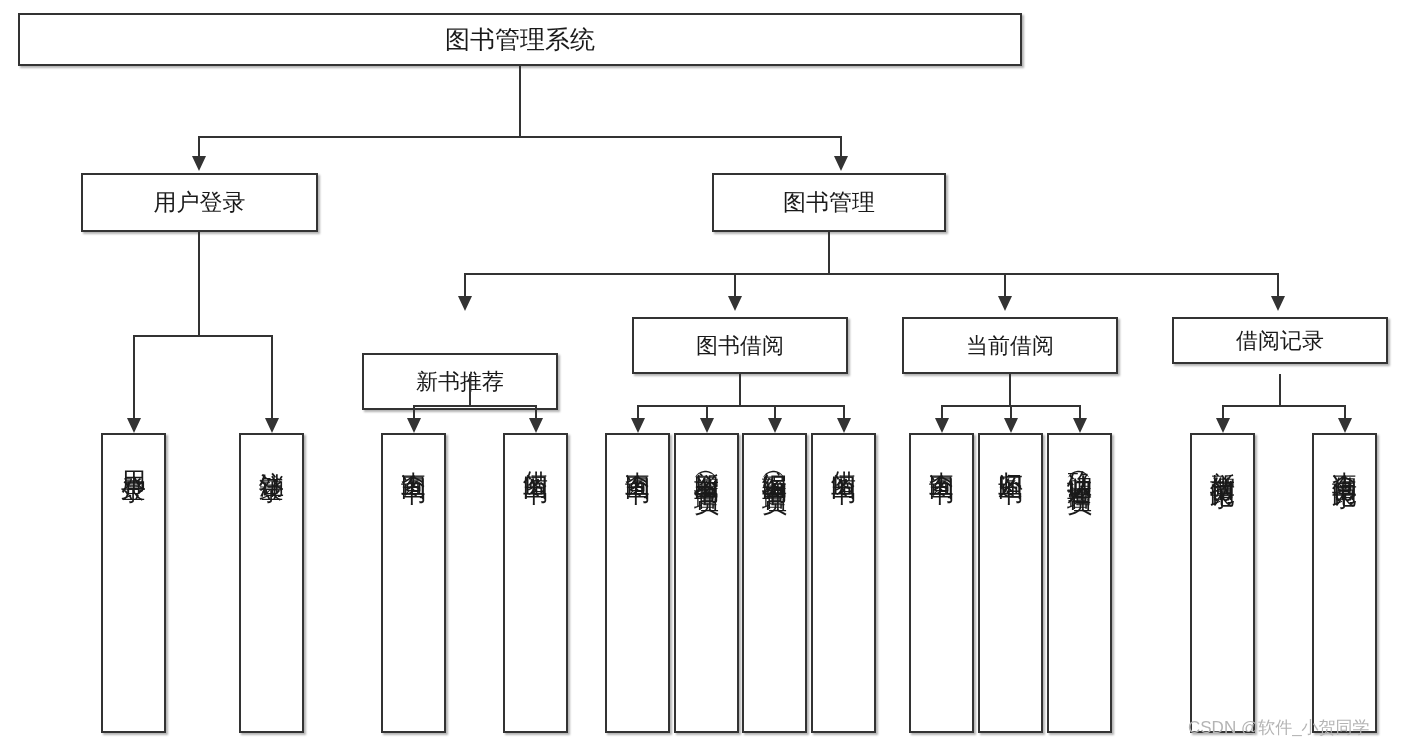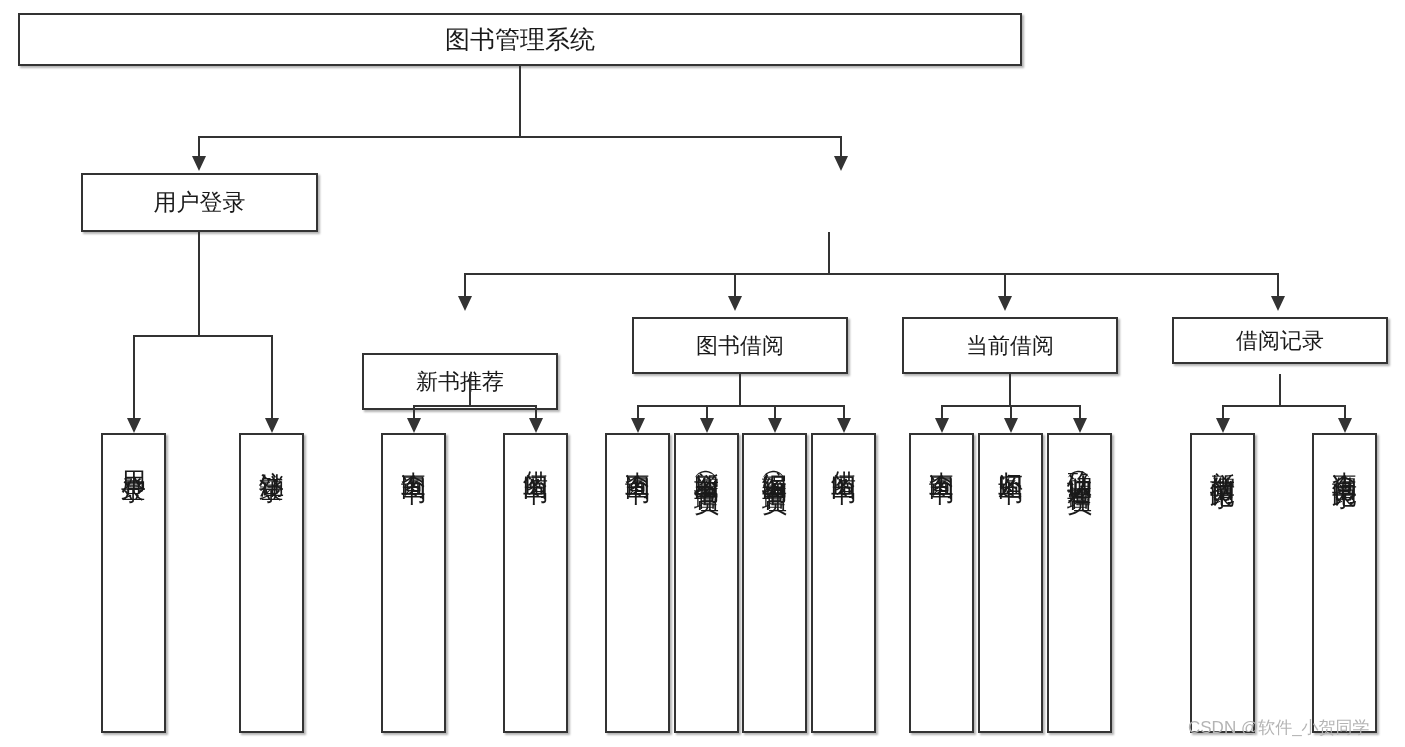--- a/index.html
+++ b/index.html
@@ -98,20 +98,23 @@
   <div class="hline" style="left:198px; top:136px; width:644px;"></div>
   <div class="vline" style="left:198px; top:136px; height:21px;"></div>
   <div class="vline" style="left:840px; top:136px; height:21px;"></div>
   <div class="arrow" style="left:192px; top:156px;"></div>
   <div class="arrow" style="left:834px; top:156px;"></div>
 
   <div class="node lvl2" style="left:81px; top:173px; width:237px; height:59px;">
     <span class="label">用户登录</span>
   </div>
 
+  <div class="node lvl2" style="left:712px; top:173px; width:234px; height:59px;">
+    <span class="label">图书管理</span>
+  </div>
 
   <div class="vline" style="left:198px; top:232px; height:104px;"></div>
   <div class="hline" style="left:133px; top:335px; width:140px;"></div>
   <div class="vline" style="left:133px; top:335px; height:84px;"></div>
   <div class="vline" style="left:271px; top:335px; height:84px;"></div>
   <div class="arrow" style="left:127px; top:418px;"></div>
   <div class="arrow" style="left:265px; top:418px;"></div>
 
   <div class="vline" style="left:828px; top:232px; height:42px;"></div>
   <div class="hline" style="left:464px; top:273px; width:815px;"></div>

